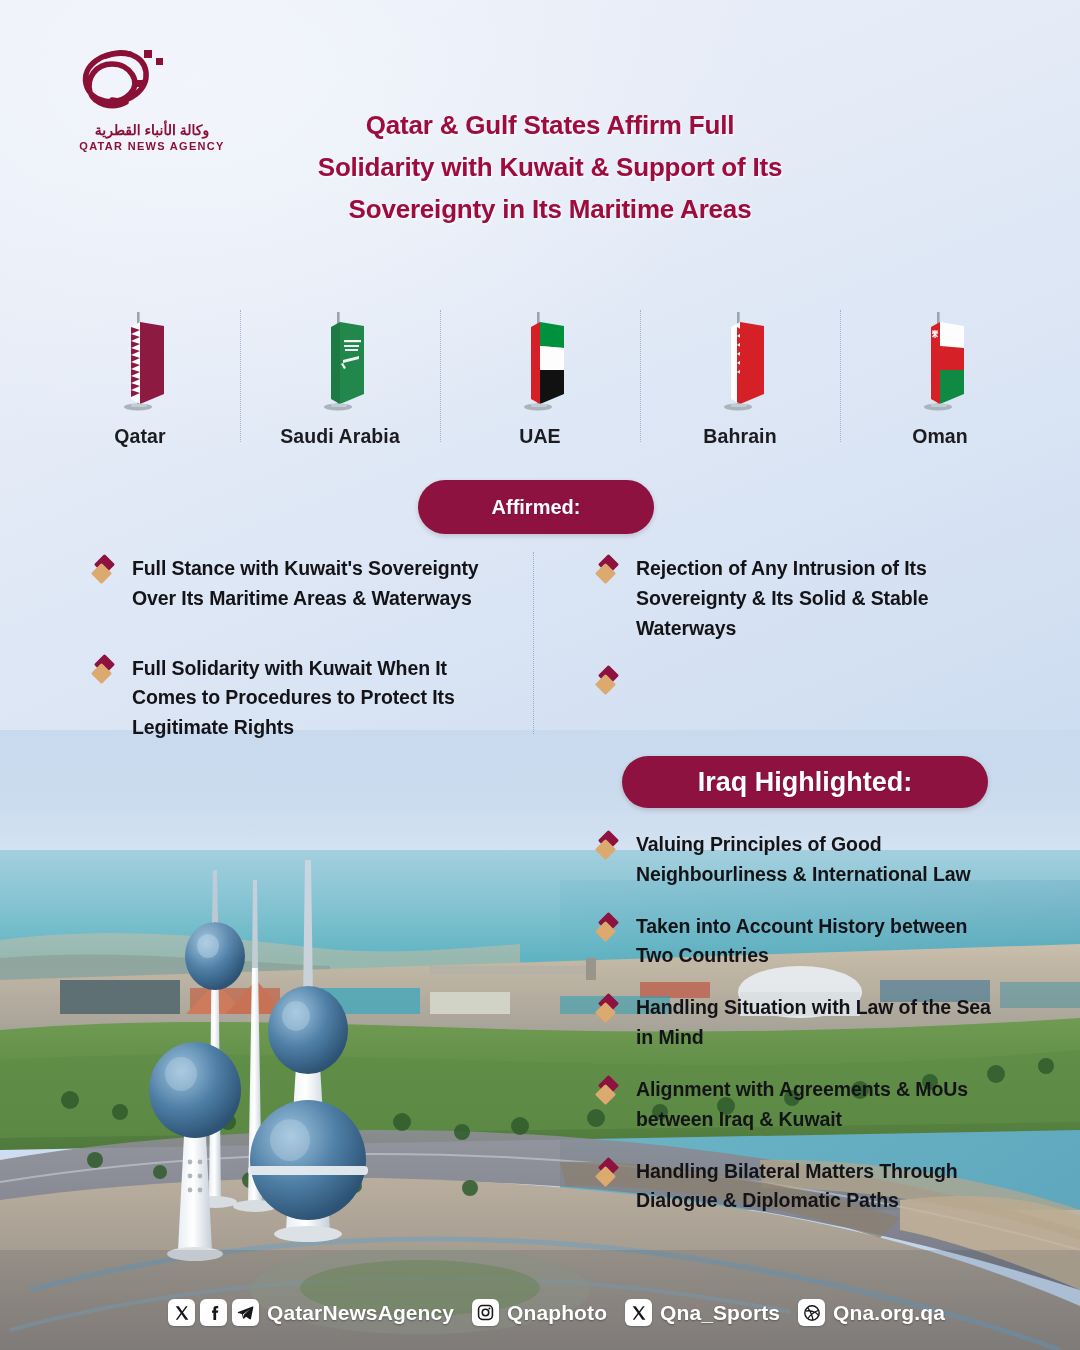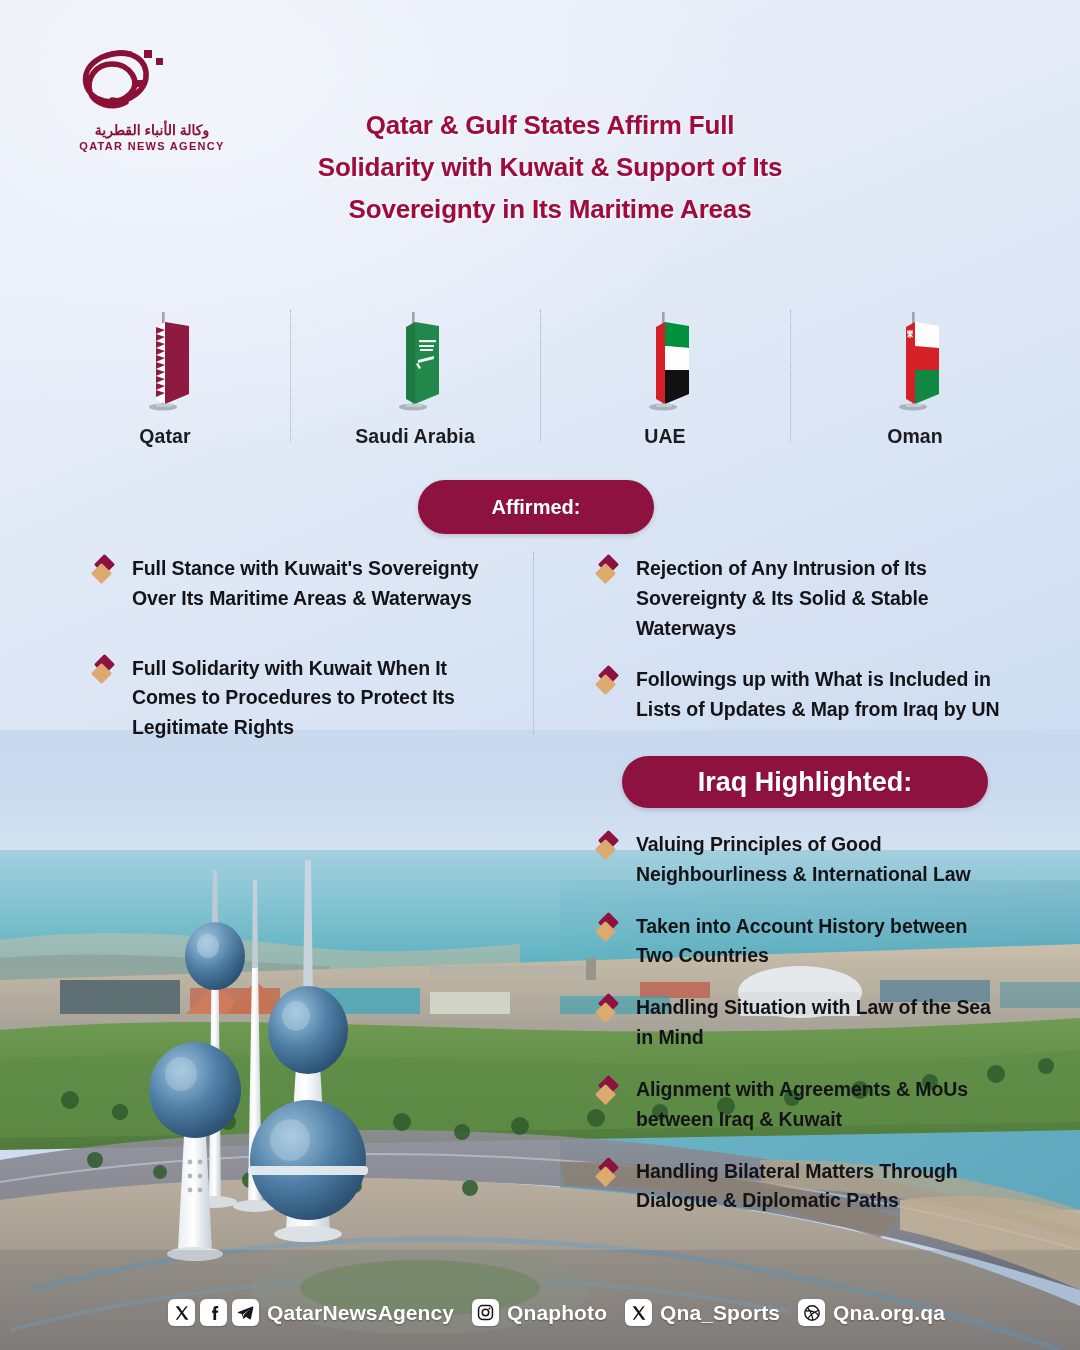--- a/index.html
+++ b/index.html
@@ -370,20 +370,33 @@
           <path d="M36,38 L60,40 L60,62 L36,62 Z" fill="#fdfdfd"></path>
           <path d="M36,62 L60,62 L60,86 L36,96 Z" fill="#111111"></path>
           <path d="M36,14 L36,96 L27,91 L27,19 Z" fill="#d42026"></path>
           <ellipse cx="34" cy="99" rx="14" ry="3.4" fill="#aab4bd"></ellipse>
           <rect x="27" y="96" width="16" height="3" rx="1.3" fill="#c4ccd3"></rect>
         </svg>
       </div>
       <div class="flag-label">UAE</div>
     </div>
 
+    <div class="flag-cell">
+      <div class="flag-art">
+        <svg width="72" height="112" viewBox="0 0 72 112" aria-hidden="true">
+          <rect x="33" y="4" width="2.6" height="92" fill="#9aa5b0"></rect>
+          <path d="M36,14 L60,18 L60,86 L36,96 Z" fill="#d62027"></path>
+          <path d="M36,14 L36,96 L27,91 L27,19 Z" fill="#fdfdfd"></path>
+          <path d="M33,19 L40,23 L33,28 L40,32 L33,37 L40,41 L33,46 L40,50 L33,55 L40,59 L33,64 L40,68 L36,70 L36,96 L33,94 Z" fill="#d62027"></path>
+          <ellipse cx="34" cy="99" rx="14" ry="3.4" fill="#aab4bd"></ellipse>
+          <rect x="27" y="96" width="16" height="3" rx="1.3" fill="#c4ccd3"></rect>
+        </svg>
+      </div>
+      <div class="flag-label">Bahrain</div>
+    </div>
 
     <div class="flag-cell">
       <div class="flag-art">
         <svg width="72" height="112" viewBox="0 0 72 112" aria-hidden="true">
           <rect x="33" y="4" width="2.6" height="92" fill="#9aa5b0"></rect>
           <path d="M36,14 L60,18 L60,40 L36,38 Z" fill="#fdfdfd"></path>
           <path d="M36,38 L60,40 L60,62 L36,62 Z" fill="#d42026"></path>
           <path d="M36,62 L60,62 L60,86 L36,96 Z" fill="#108a43"></path>
           <path d="M36,14 L36,96 L27,91 L27,19 Z" fill="#d42026"></path>
           <g stroke="#fdfdfd" stroke-width="1.3" fill="none" opacity=".95">
@@ -425,21 +438,20 @@
           <i class="top"></i>
           <i class="bot"></i>
         </span>
       <span>Rejection of Any Intrusion of Its Sovereignty &amp; Its Solid &amp; Stable Waterways</span>
     </div>
     <div class="bullet" style="margin-top:10px">
       <span class="dia">
           <i class="top"></i>
           <i class="bot"></i>
         </span>
-      <span>Followings up with What is Included in Lists of Updates &amp; Map from Iraq by UN</span>
     </div>
   </div>
 
   <div class="badge" id="badge-iraq">Iraq Highlighted:</div>
 
   <div class="col" id="col-iraq">
     <div class="bullet">
       <span class="dia">
           <i class="top"></i>
           <i class="bot"></i>

